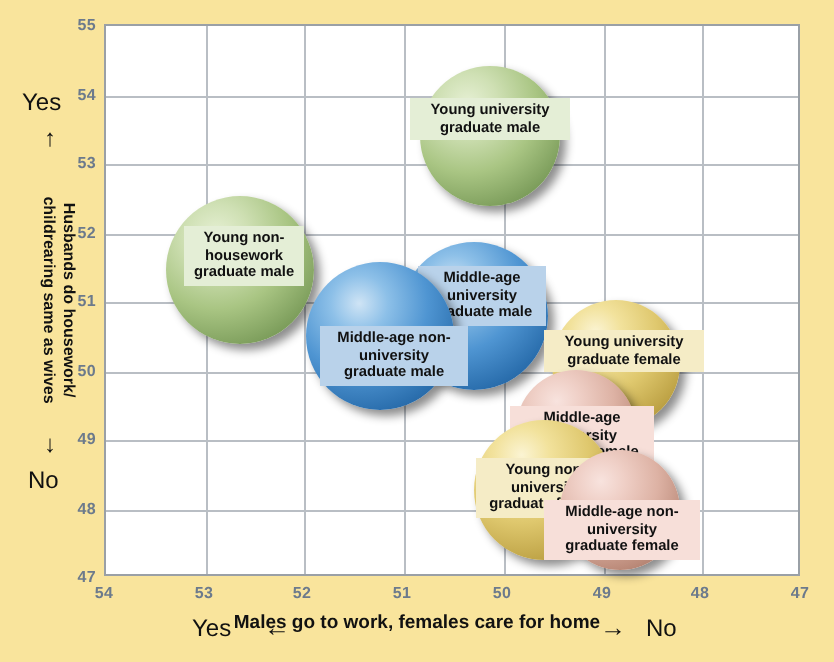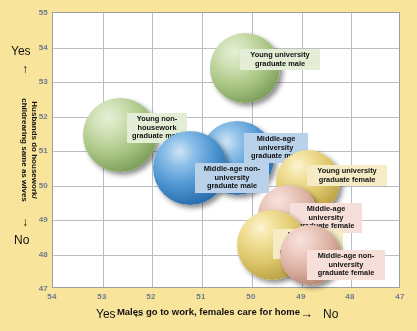--- a/index.html
+++ b/index.html
@@ -92,21 +92,20 @@
   .blabel{
     position:absolute;
     font-size:7.4px;
     font-weight:bold;
     line-height:8.6px;
     text-align:center;
     color:#111;
     padding:2px 4px;
     white-space:pre-line;
     box-sizing:border-box;
-    margin-left:35px;
   }
   .lb-green{background:#e4eed6;}
   .lb-blue {background:#b9d2ea;}
   .lb-gold {background:#f5ecc6;}
   .lb-pink {background:#f7dfd9;}
 </style>
 </head>
 <body>
 
 <div id="root">

